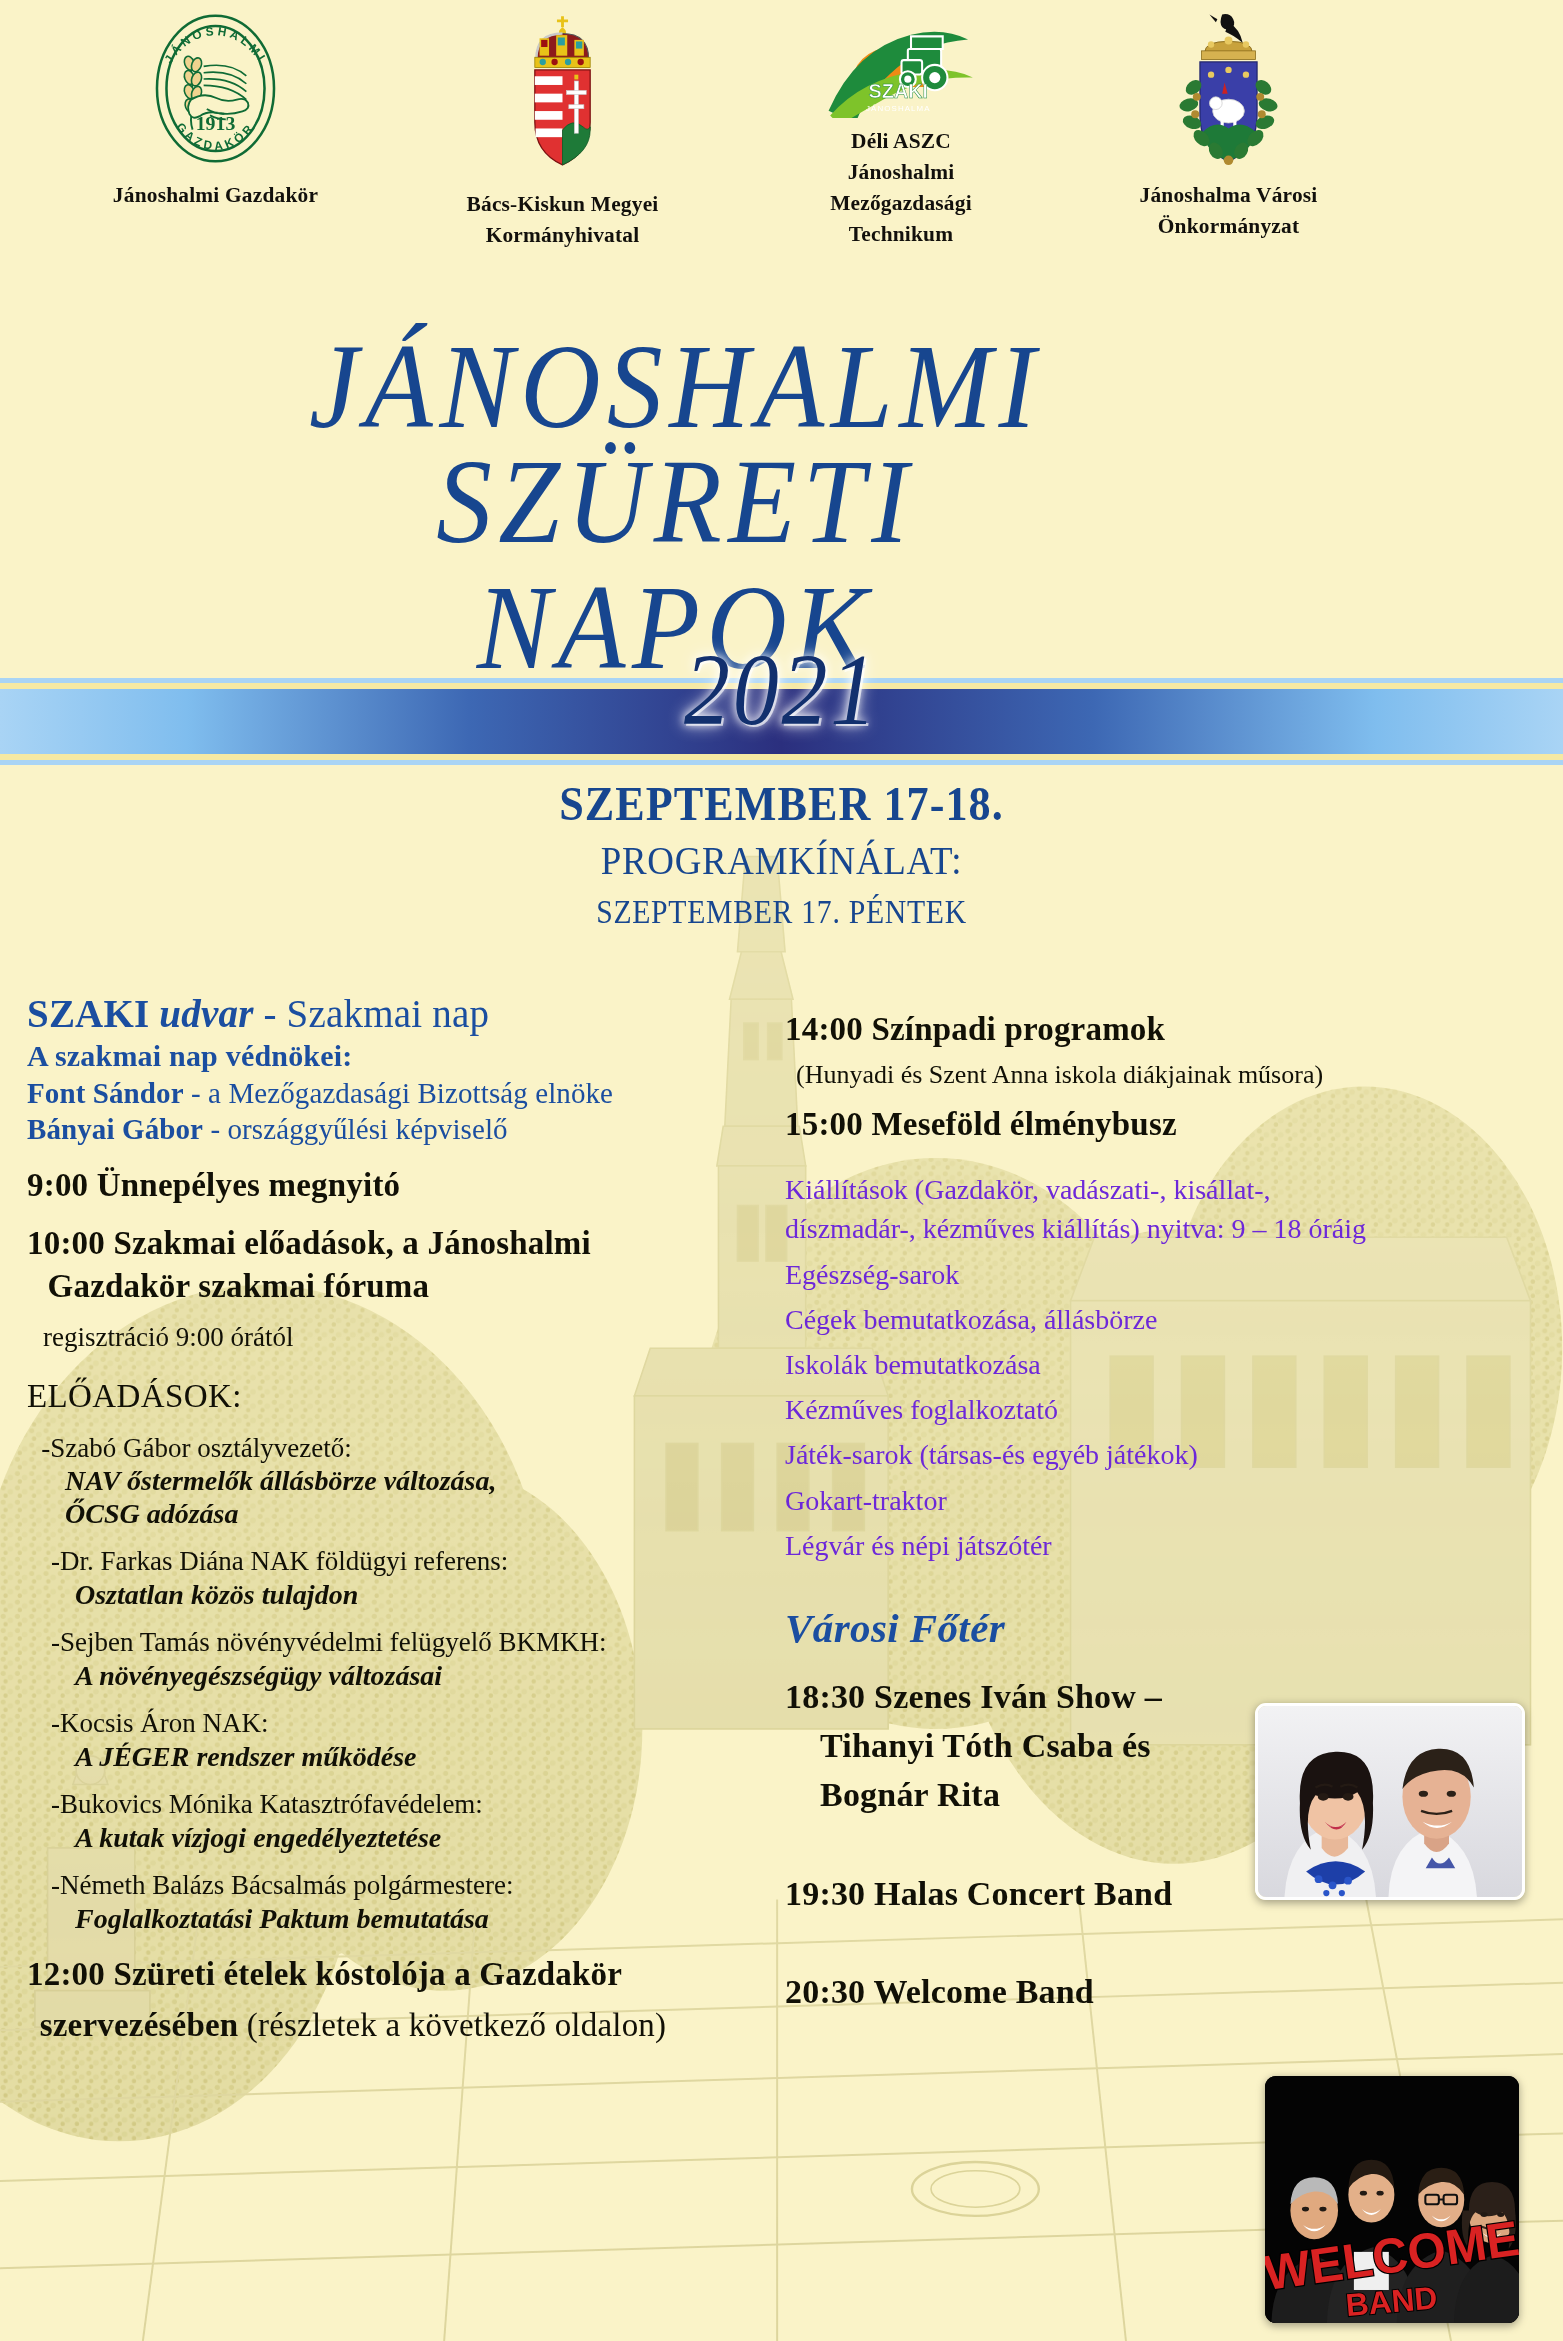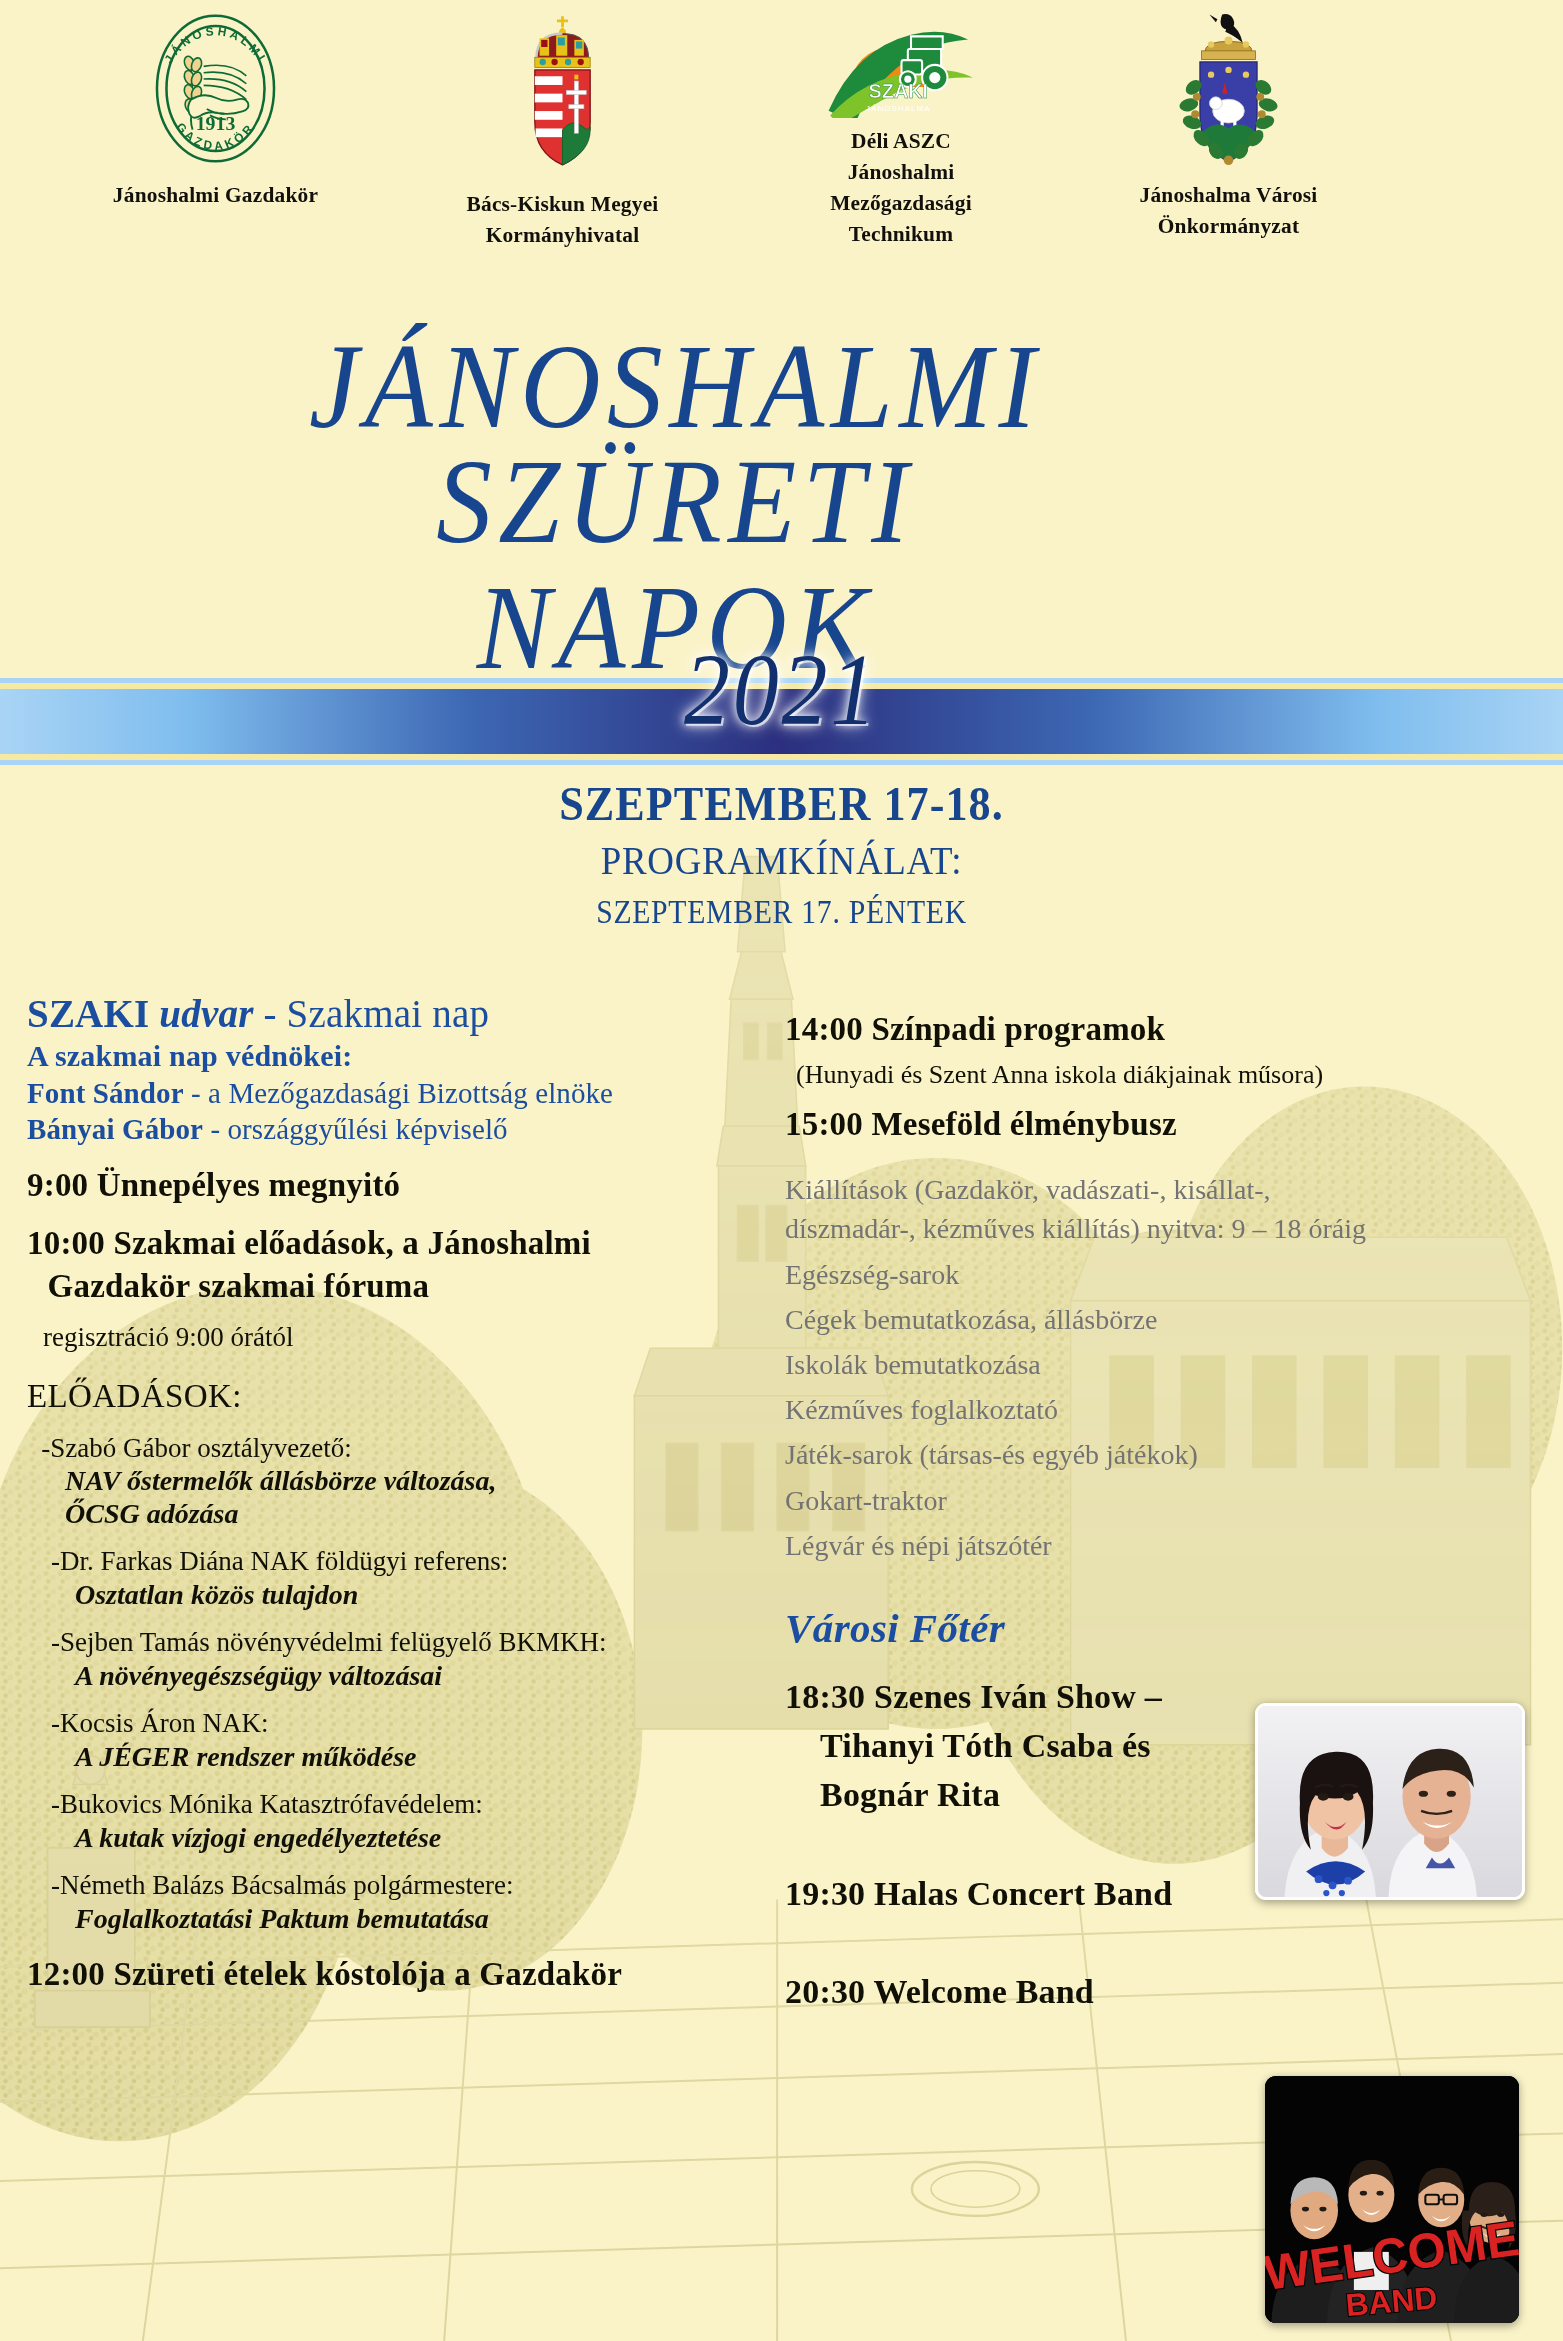--- a/index.html
+++ b/index.html
@@ -247,21 +247,21 @@
   }
   .rprog-note {
     color: #111006;
     font-weight: normal;
     font-size: 26px;
     line-height: 1.2;
     margin-top: 9.5px;
     margin-left: 11px;
   }
   .rlist-item {
-    color: #737373;
+    color: #6d28d9;
     font-weight: normal;
     font-size: 28px;
     line-height: 1.33;
     margin-top: 8px;
   }
   .rlist-item.first { margin-top: 27px; }
 
   .venue-heading-2 {
     color: #1b4ea0;
     font-weight: bold;
@@ -638,20 +638,23 @@
     <div class="talk-presenter ind2">-Kocsis Áron NAK:</div>
     <div class="talk-title ind2">A JÉGER rendszer működése</div>
 
     <div class="talk-presenter ind2">-Bukovics Mónika Katasztrófavédelem:</div>
     <div class="talk-title ind2">A kutak vízjogi engedélyeztetése</div>
 
     <div class="talk-presenter ind2">-Németh Balázs Bácsalmás polgármestere:</div>
     <div class="talk-title ind2">Foglalkoztatási Paktum bemutatása</div>
 
     <div class="prog-item" style="margin-top:19px">12:00 Szüreti ételek kóstolója a Gazdakör</div>
+    <div class="prog-item tight" style="margin-top:11px;margin-left:12.7px;font-weight:normal">
+      <span style="font-weight:bold">szervezésében</span><span> (részletek a következő oldalon)</span>
+    </div>
   </div>
 
   <div id="col-right">
 
     <div class="rprog-item" style="margin-top:0">14:00 Színpadi programok</div>
     <div class="rprog-note">(Hunyadi és Szent Anna iskola diákjainak műsora)</div>
 
     <div class="rprog-item">15:00 Meseföld élménybusz</div>
 
     <div class="rlist-item first">Kiállítások (Gazdakör, vadászati-, kisállat-,</div>

